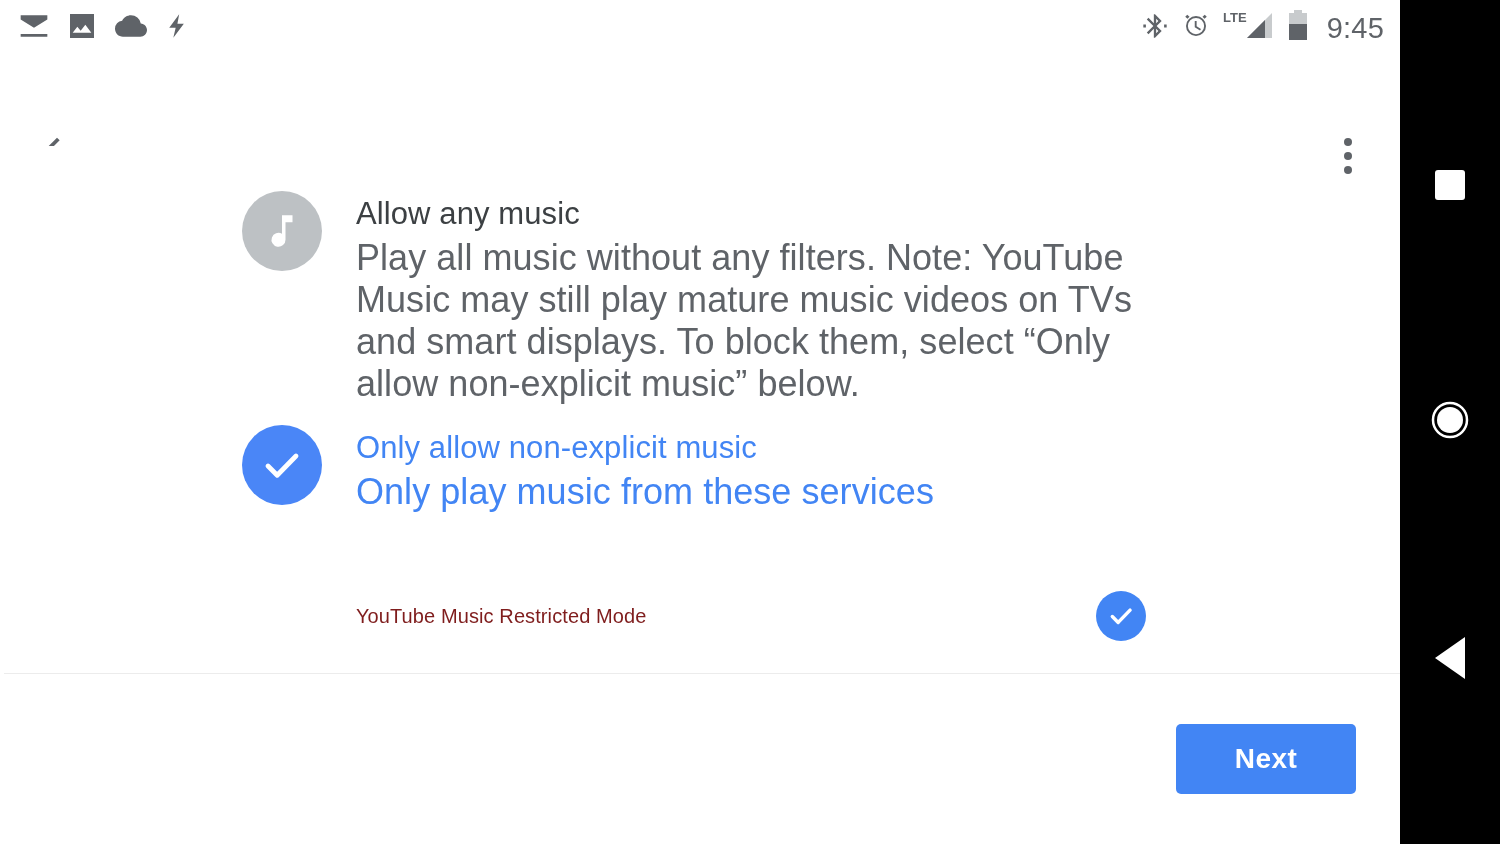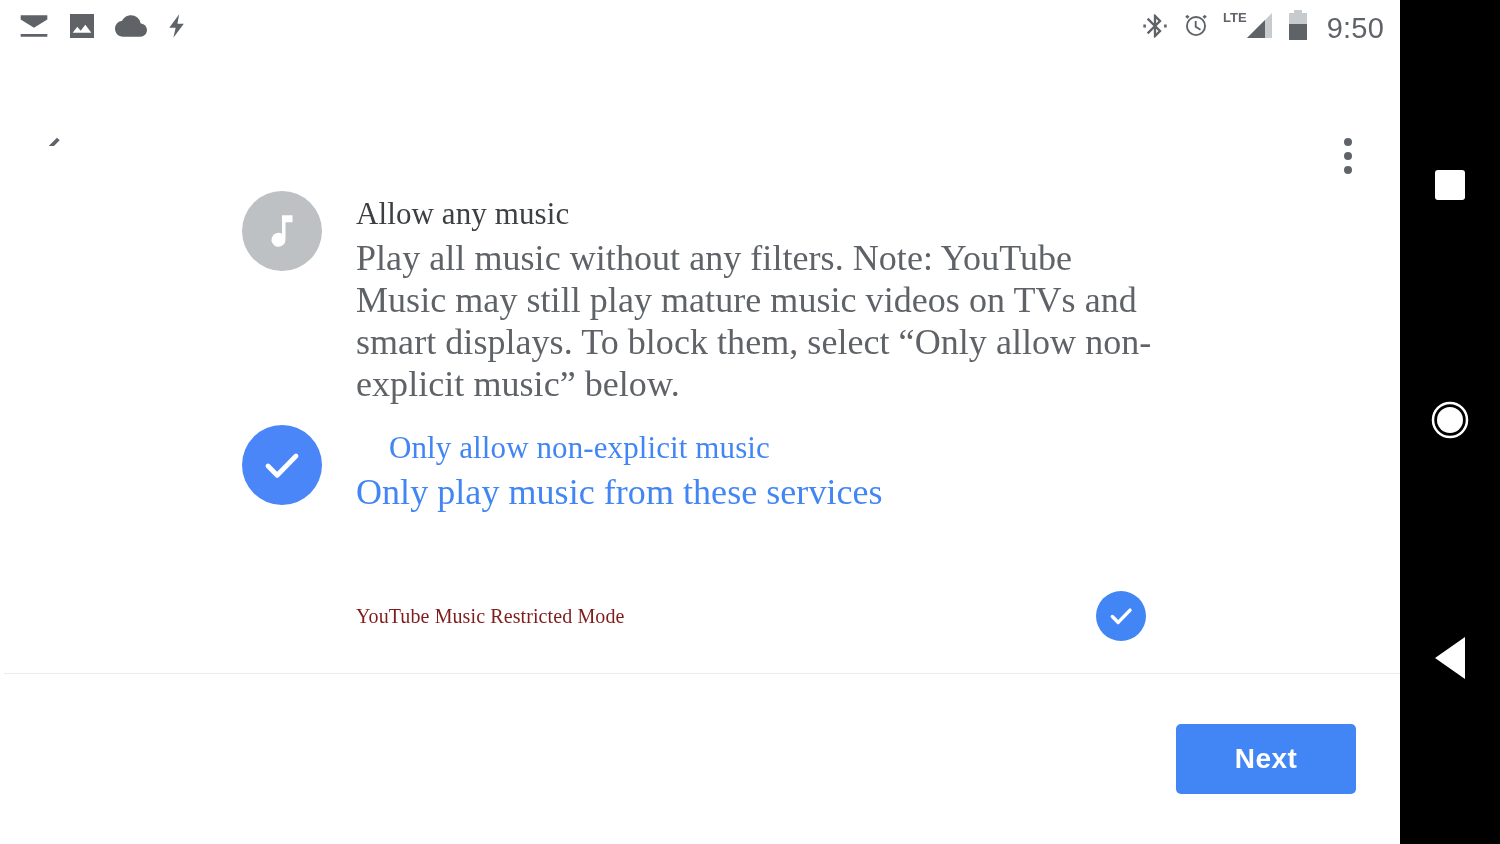--- a/index.html
+++ b/index.html
@@ -71,21 +71,20 @@
   .dot { width: 8px; height: 8px; border-radius: 50%; background: #5f6368; }
 
   
   #content {
     position: absolute;
     left: 0; top: 146px;
     width: 1152px;
     height: 527px;
     background: #ffffff;
     overflow: hidden;
-    font-family: Liberation Serif, serif;
   }
 
   .option-row {
     position: absolute;
     display: flex;
     align-items: flex-start;
   }
   #option-allow-any { left: 242px; top: 45px; width: 1060px; }
   #option-non-explicit { left: 242px; top: 279px; width: 1060px; }
 
@@ -99,21 +98,21 @@
   .opt-icon.blue { background: #4a86f7; }
 
   .opt-text { margin-left: 34px; padding-top: 3px; }
 
   .opt-title {
     font-size: 31px;
     line-height: 40px;
     color: #3c4043;
     letter-spacing: 0.1px;
   }
-  .opt-title.blue-text { color: #4285f4; margin-left: 33px; }
+  .opt-title.blue-text { color: #4285f4; }
   .opt-desc {
     font-size: 36px;
     line-height: 42px;
     color: #5f6368;
     letter-spacing: 0.05px;
     margin-top: 3px;
     max-width: 800px;
   }
   .opt-desc.blue-text { color: #4285f4; }
 
@@ -244,21 +243,21 @@
             <path fill="#5f6368" d="M42 11v18H24L42 11z"></path>
           </svg>
         </span>
         <span class="sb-icon">
           <svg width="22" height="34" viewBox="0 0 22 34">
             <rect x="7" y="1" width="8" height="3" fill="#c8cbcd"></rect>
             <rect x="2" y="4" width="18" height="27" fill="#c8cbcd"></rect>
             <rect x="2" y="15" width="18" height="16" fill="#5f6368"></rect>
           </svg>
         </span>
-        <span id="status-time">9:50</span>
+        <span id="status-time">9:45</span>
       </div>
     </div>
 
     <div id="app-bar">
       <div id="back-button">
         <span>
           <svg width="46" height="46" viewBox="0 0 24 24">
               <path fill="#5f6368" d="M20 11H7.8l5.6-5.6L12 4l-8 8 8 8 1.4-1.4L7.8 13H20v-2z"></path>
             </svg>
         </span>

